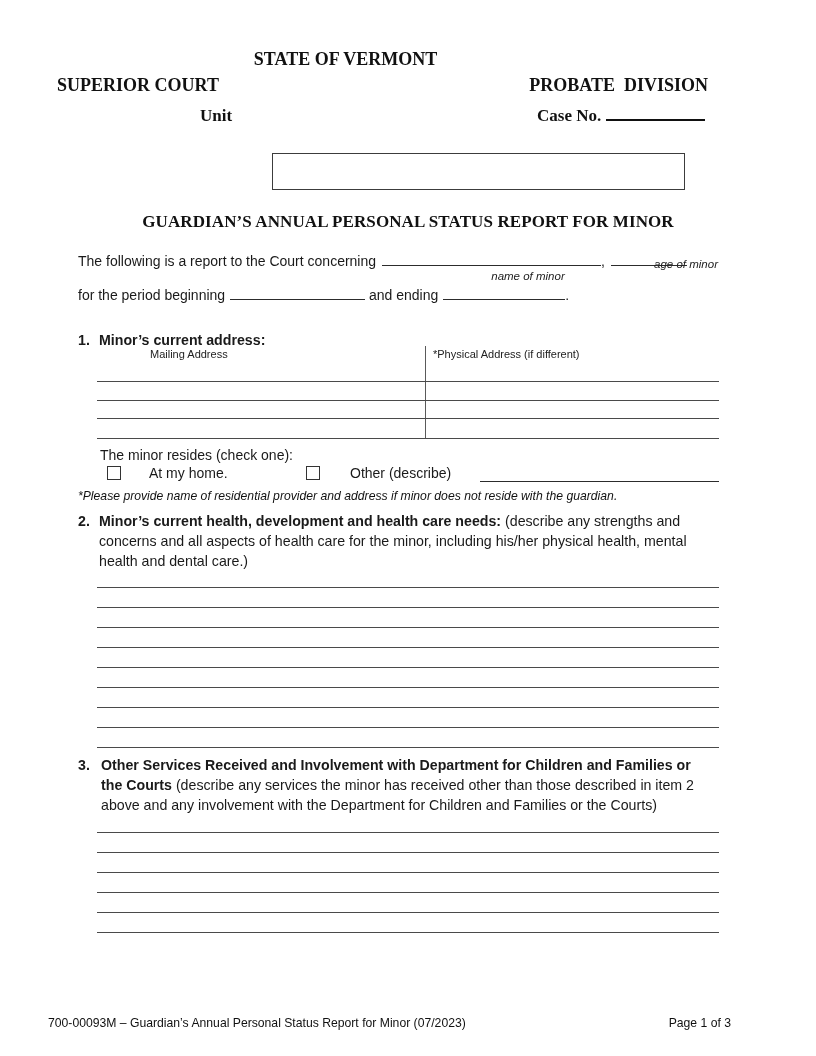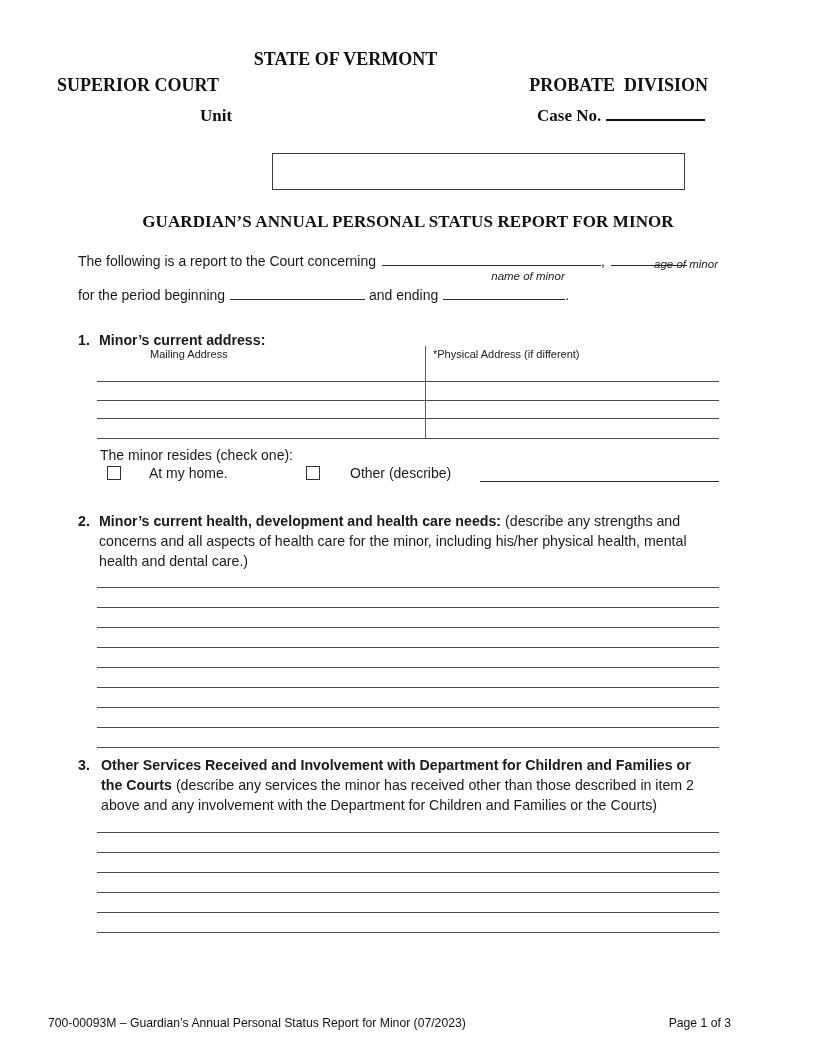--- a/index.html
+++ b/index.html
@@ -139,20 +139,21 @@
 
   <div class="resides-row">
     <span>The minor resides </span><span class="ital">(check one):</span>
   </div>
   <div class="checkbox cb1"></div>
   <div class="cb-label cbl1">At my home.</div>
   <div class="checkbox cb2"></div>
   <div class="cb-label cbl2">Other (describe)</div>
   <div class="other-line"></div>
 
+  <div class="footnote">*Please provide name of residential provider and address if minor does not reside with the guardian.</div>
 
   <div class="sec-head s2">
     <span class="sec-num">2.</span>
     <span class="sec-text"><b>Minor’s current health, development and health care needs: </b><span class="ital">(describe any strengths and concerns and all aspects of health care for the minor, including his/her physical health, mental health and dental care.)</span></span>
   </div>
   <div class="lines-block lb2">
     <div class="wline"></div>
     <div class="wline"></div>
     <div class="wline"></div>
     <div class="wline"></div>

